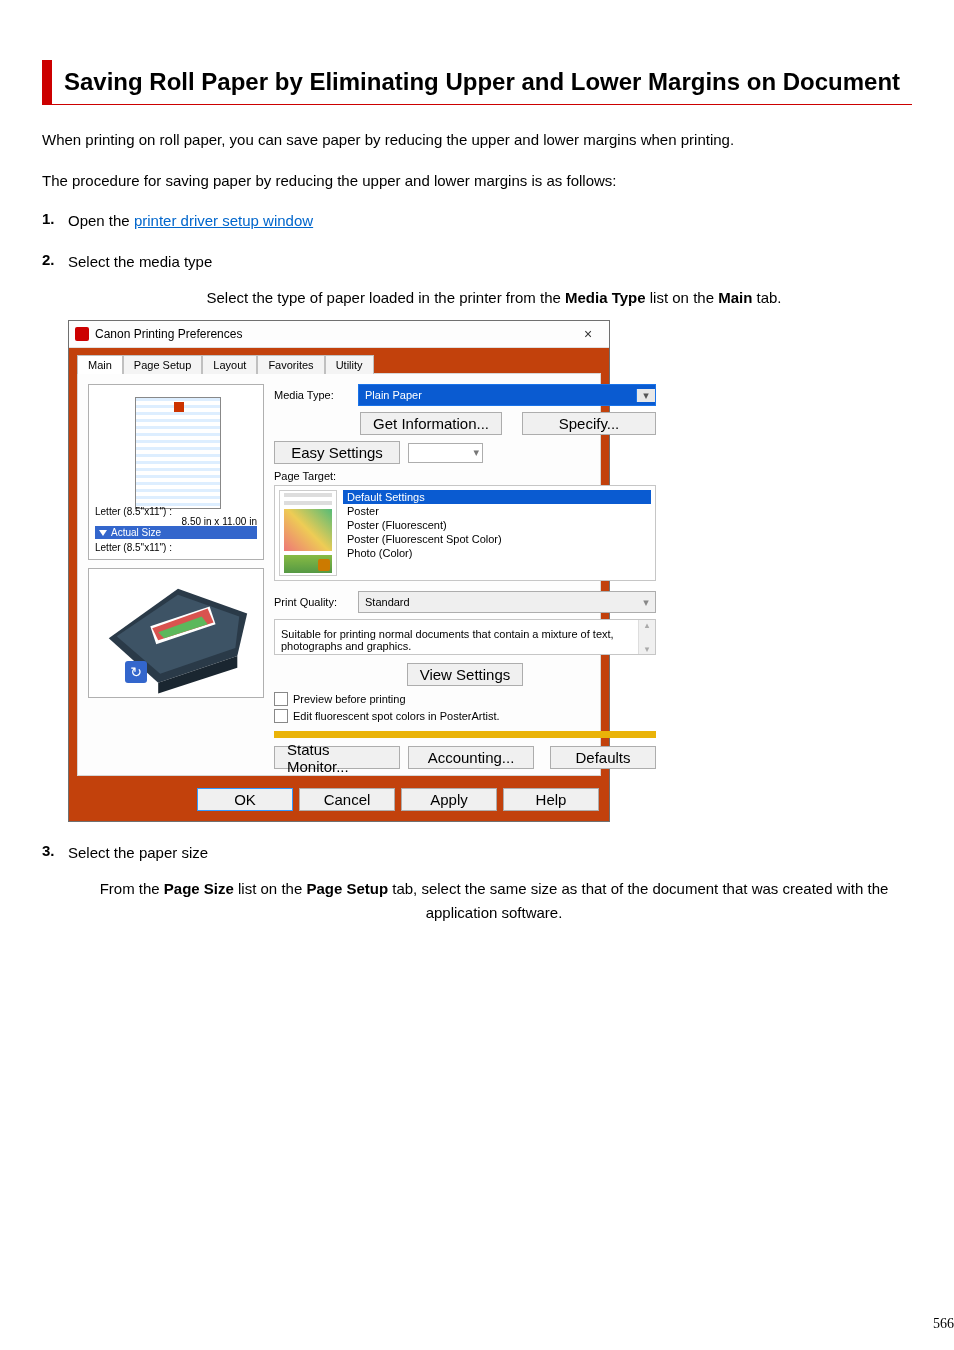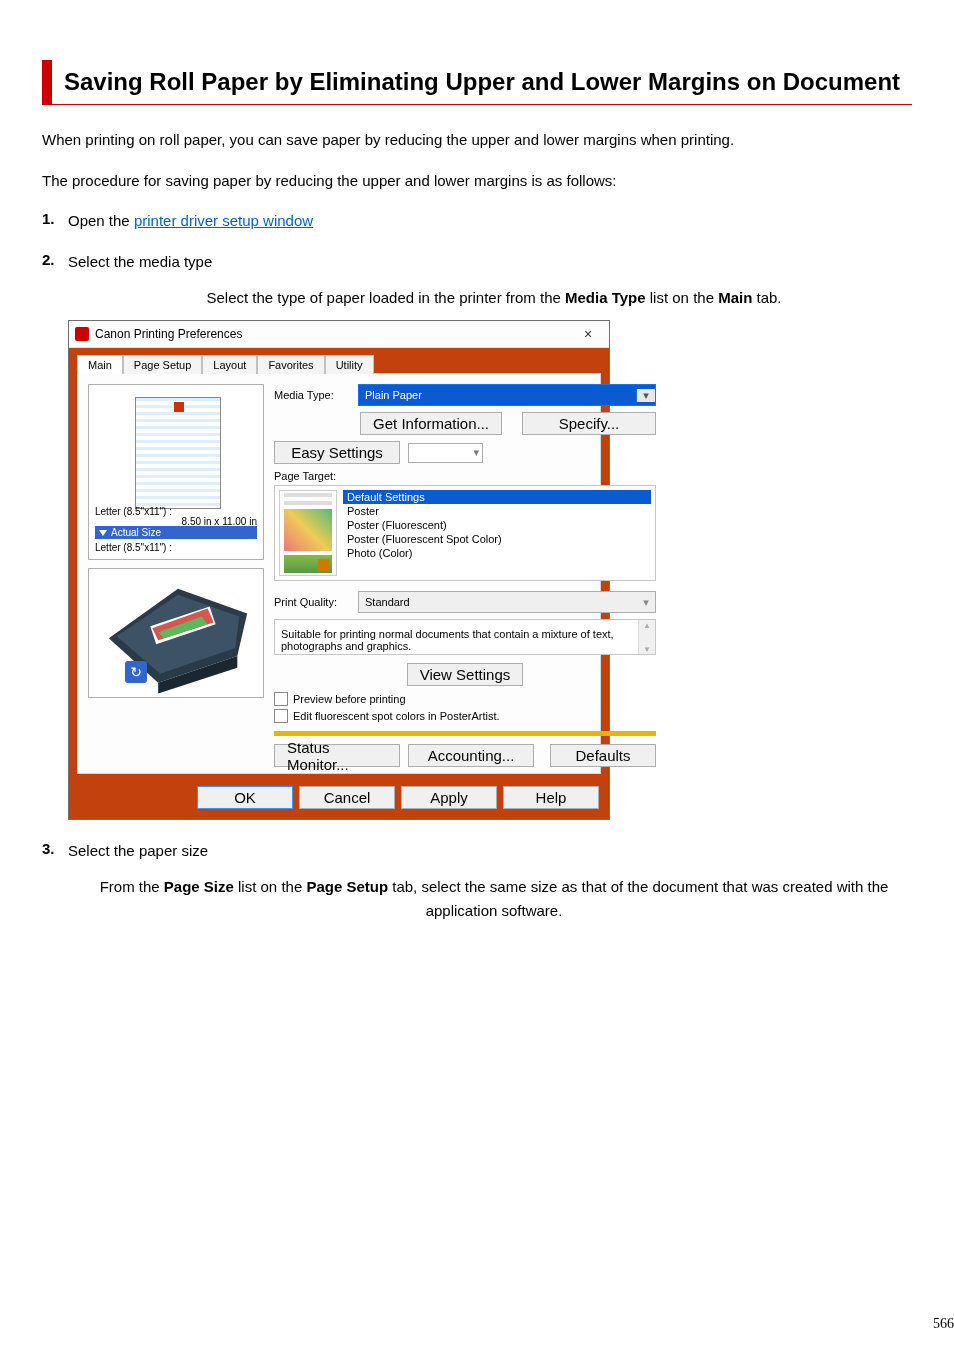--- a/index.html
+++ b/index.html
@@ -229,21 +229,21 @@
     height:36px; padding:8px 6px; font-size:11px;
     position:relative; margin-bottom:8px;
     box-sizing:border-box;
   }
   .desc-scroll { position:absolute; right:0; top:0; bottom:0; width:16px; background:#f0f0f0; border-left:1px solid #ddd; display:flex; flex-direction:column; justify-content:space-between; align-items:center; color:#aaa; font-size:9px;}
 
   .checkline { display:flex; align-items:center; gap:5px; font-size:11px; margin:3px 0;}
   .chk { width:12px; height:12px; border:1px solid #888; background:#fff; }
 
   .bottom-btns {
-    border-top:5px solid #eab308;
+    border-top:7px solid #eab308;
     margin-top:8px; padding-top:8px;
     display:flex; gap:8px; justify-content:flex-start;
   }
 
   .dlg-footer {
     display:flex; gap:6px; justify-content:flex-end;
     padding:6px 10px 10px 10px;
   }
   .dlg-footer .btn { min-width:70px; }
   .dlg-footer .btn.ok { border:1px solid #3399ff; }

